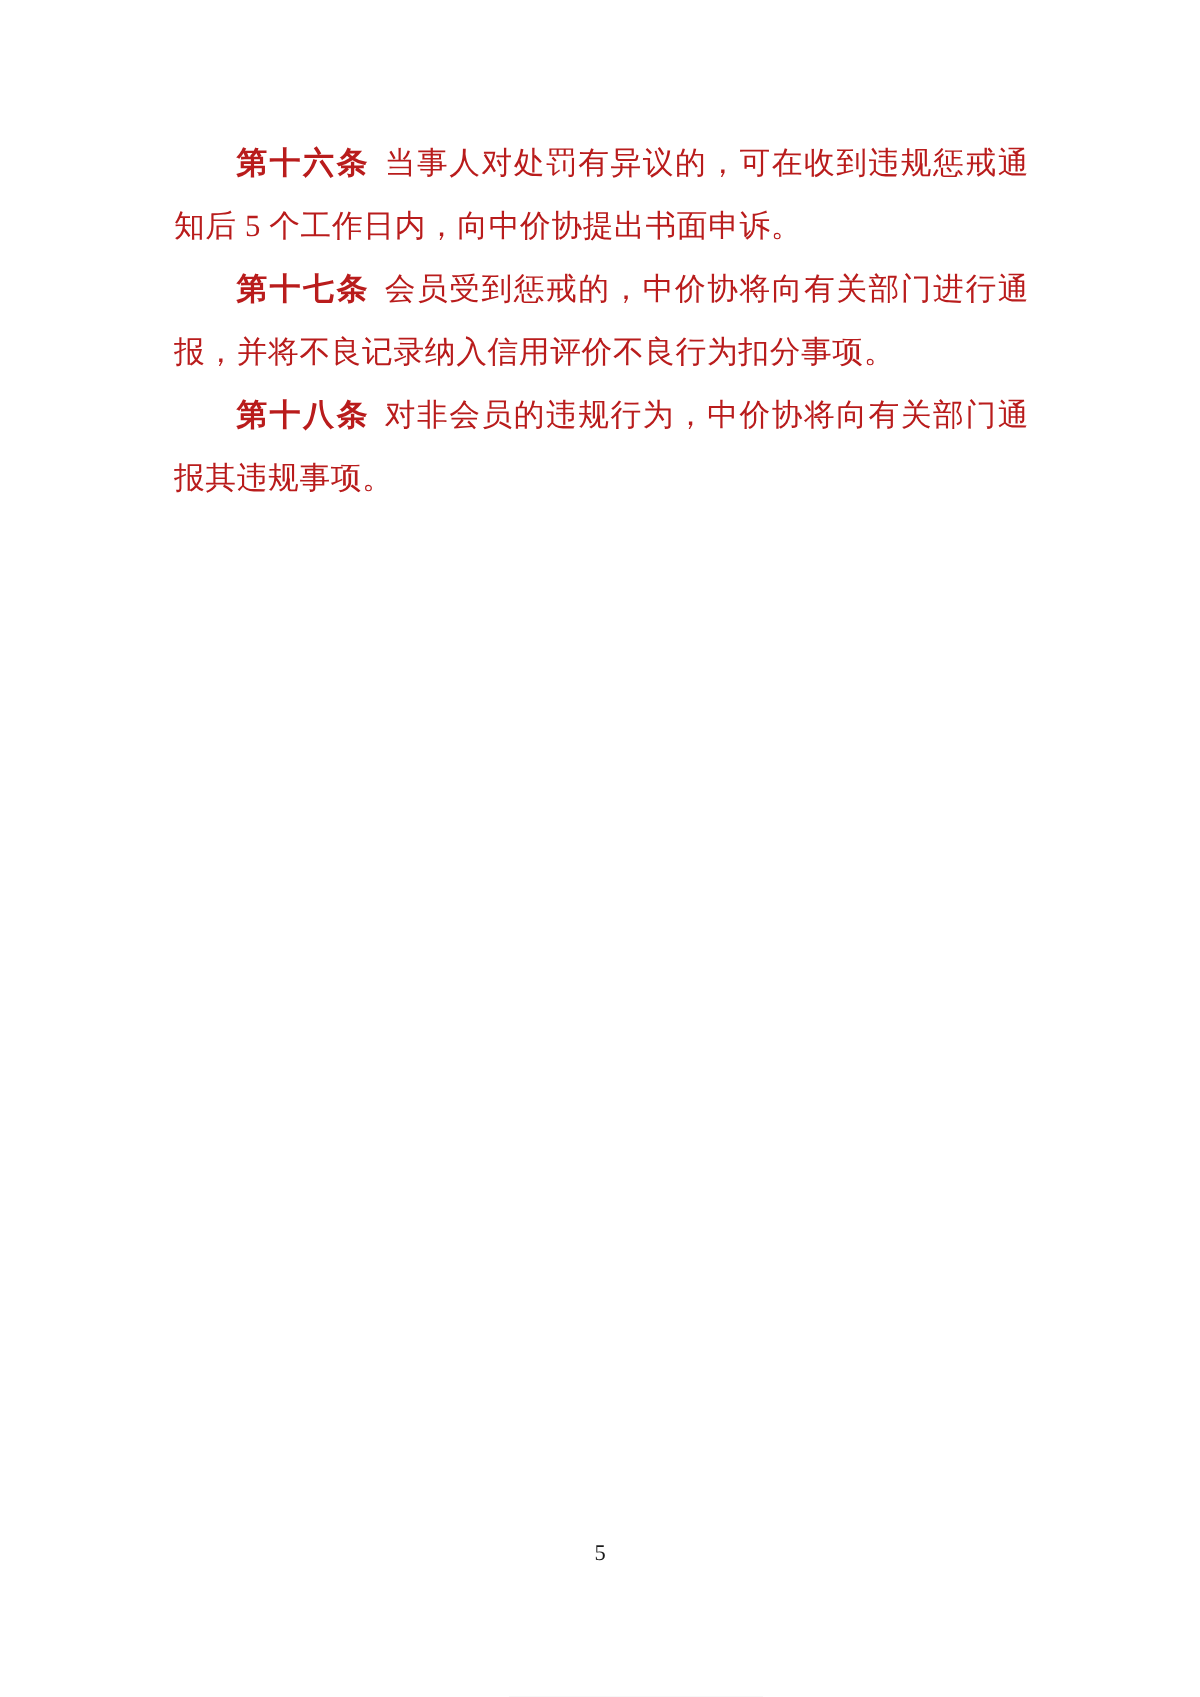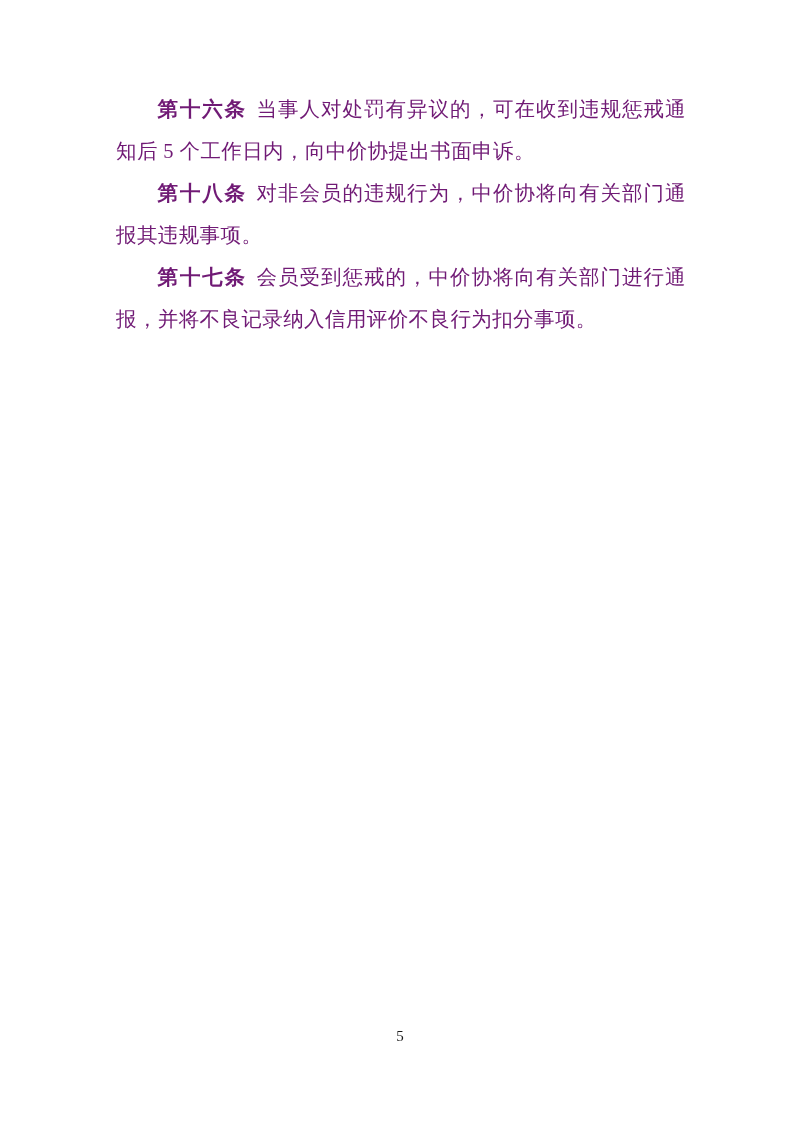--- a/index.html
+++ b/index.html
@@ -21,21 +21,21 @@
   }
   .content {
     position: absolute;
     left: 116px;
     top: 88px;
     width: 570px;
   }
   .para {
     font-size: 20.5px;
     line-height: 42px;
-    color: #701a75;
+    color: #b91c1c;
     text-align: justify;
     text-justify: inter-ideograph;
     margin: 0 0 0 0;
     letter-spacing: 0.4px;
   }
   .para .indent {
     display: inline-block;
     width: 41px;
   }
   .para .art {
@@ -62,24 +62,24 @@
 
 <div class="page">
 
   <div class="content">
 
     <p class="para">
       <span class="indent"></span><span class="art">第十六条</span><span class="gap"></span><span>当事人对处罚有异议的，可在收到违规惩戒通知后 5 个工作日内，向中价协提出书面申诉。</span>
     </p>
 
     <p class="para">
-      <span class="indent"></span><span class="art">第十八条</span><span class="gap"></span><span>对非会员的违规行为，中价协将向有关部门通报其违规事项。</span>
+      <span class="indent"></span><span class="art">第十七条</span><span class="gap"></span><span>会员受到惩戒的，中价协将向有关部门进行通报，并将不良记录纳入信用评价不良行为扣分事项。</span>
     </p>
 
     <p class="para">
-      <span class="indent"></span><span class="art">第十七条</span><span class="gap"></span><span>会员受到惩戒的，中价协将向有关部门进行通报，并将不良记录纳入信用评价不良行为扣分事项。</span>
+      <span class="indent"></span><span class="art">第十八条</span><span class="gap"></span><span>对非会员的违规行为，中价协将向有关部门通报其违规事项。</span>
     </p>
 
   </div>
 
   <div class="page-number">5</div>
 
 </div>
 
 </body></html>

